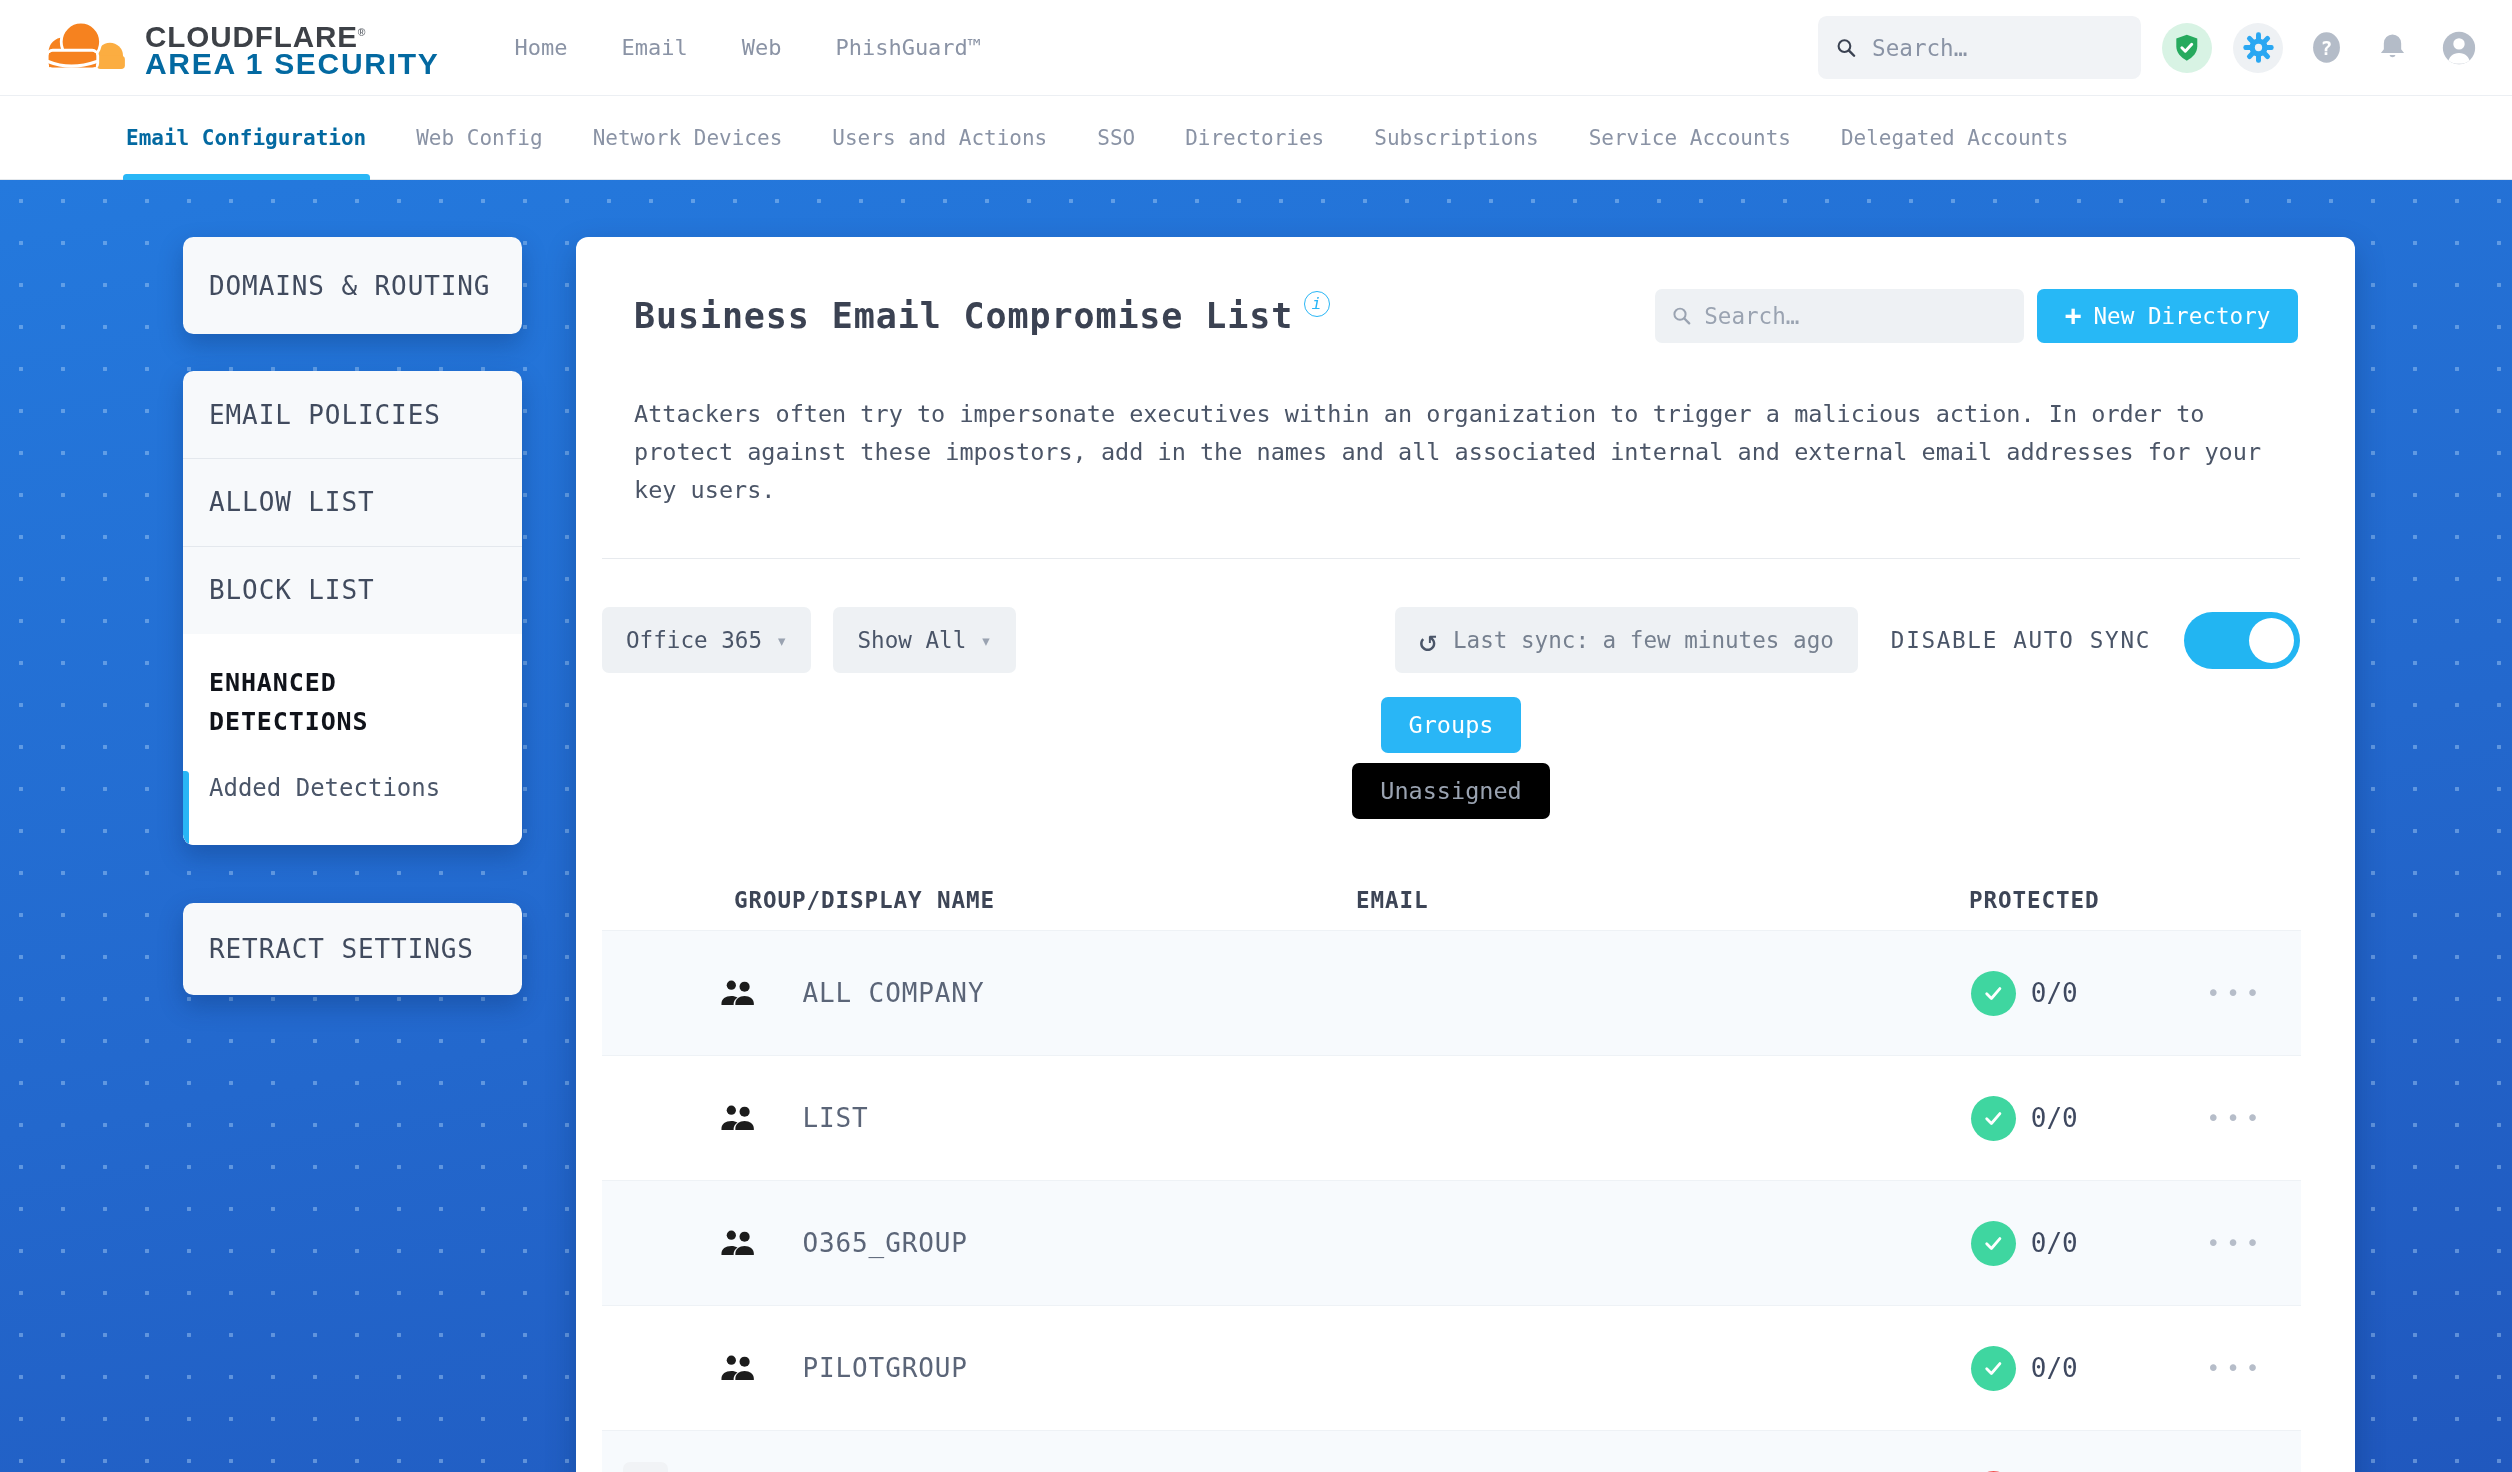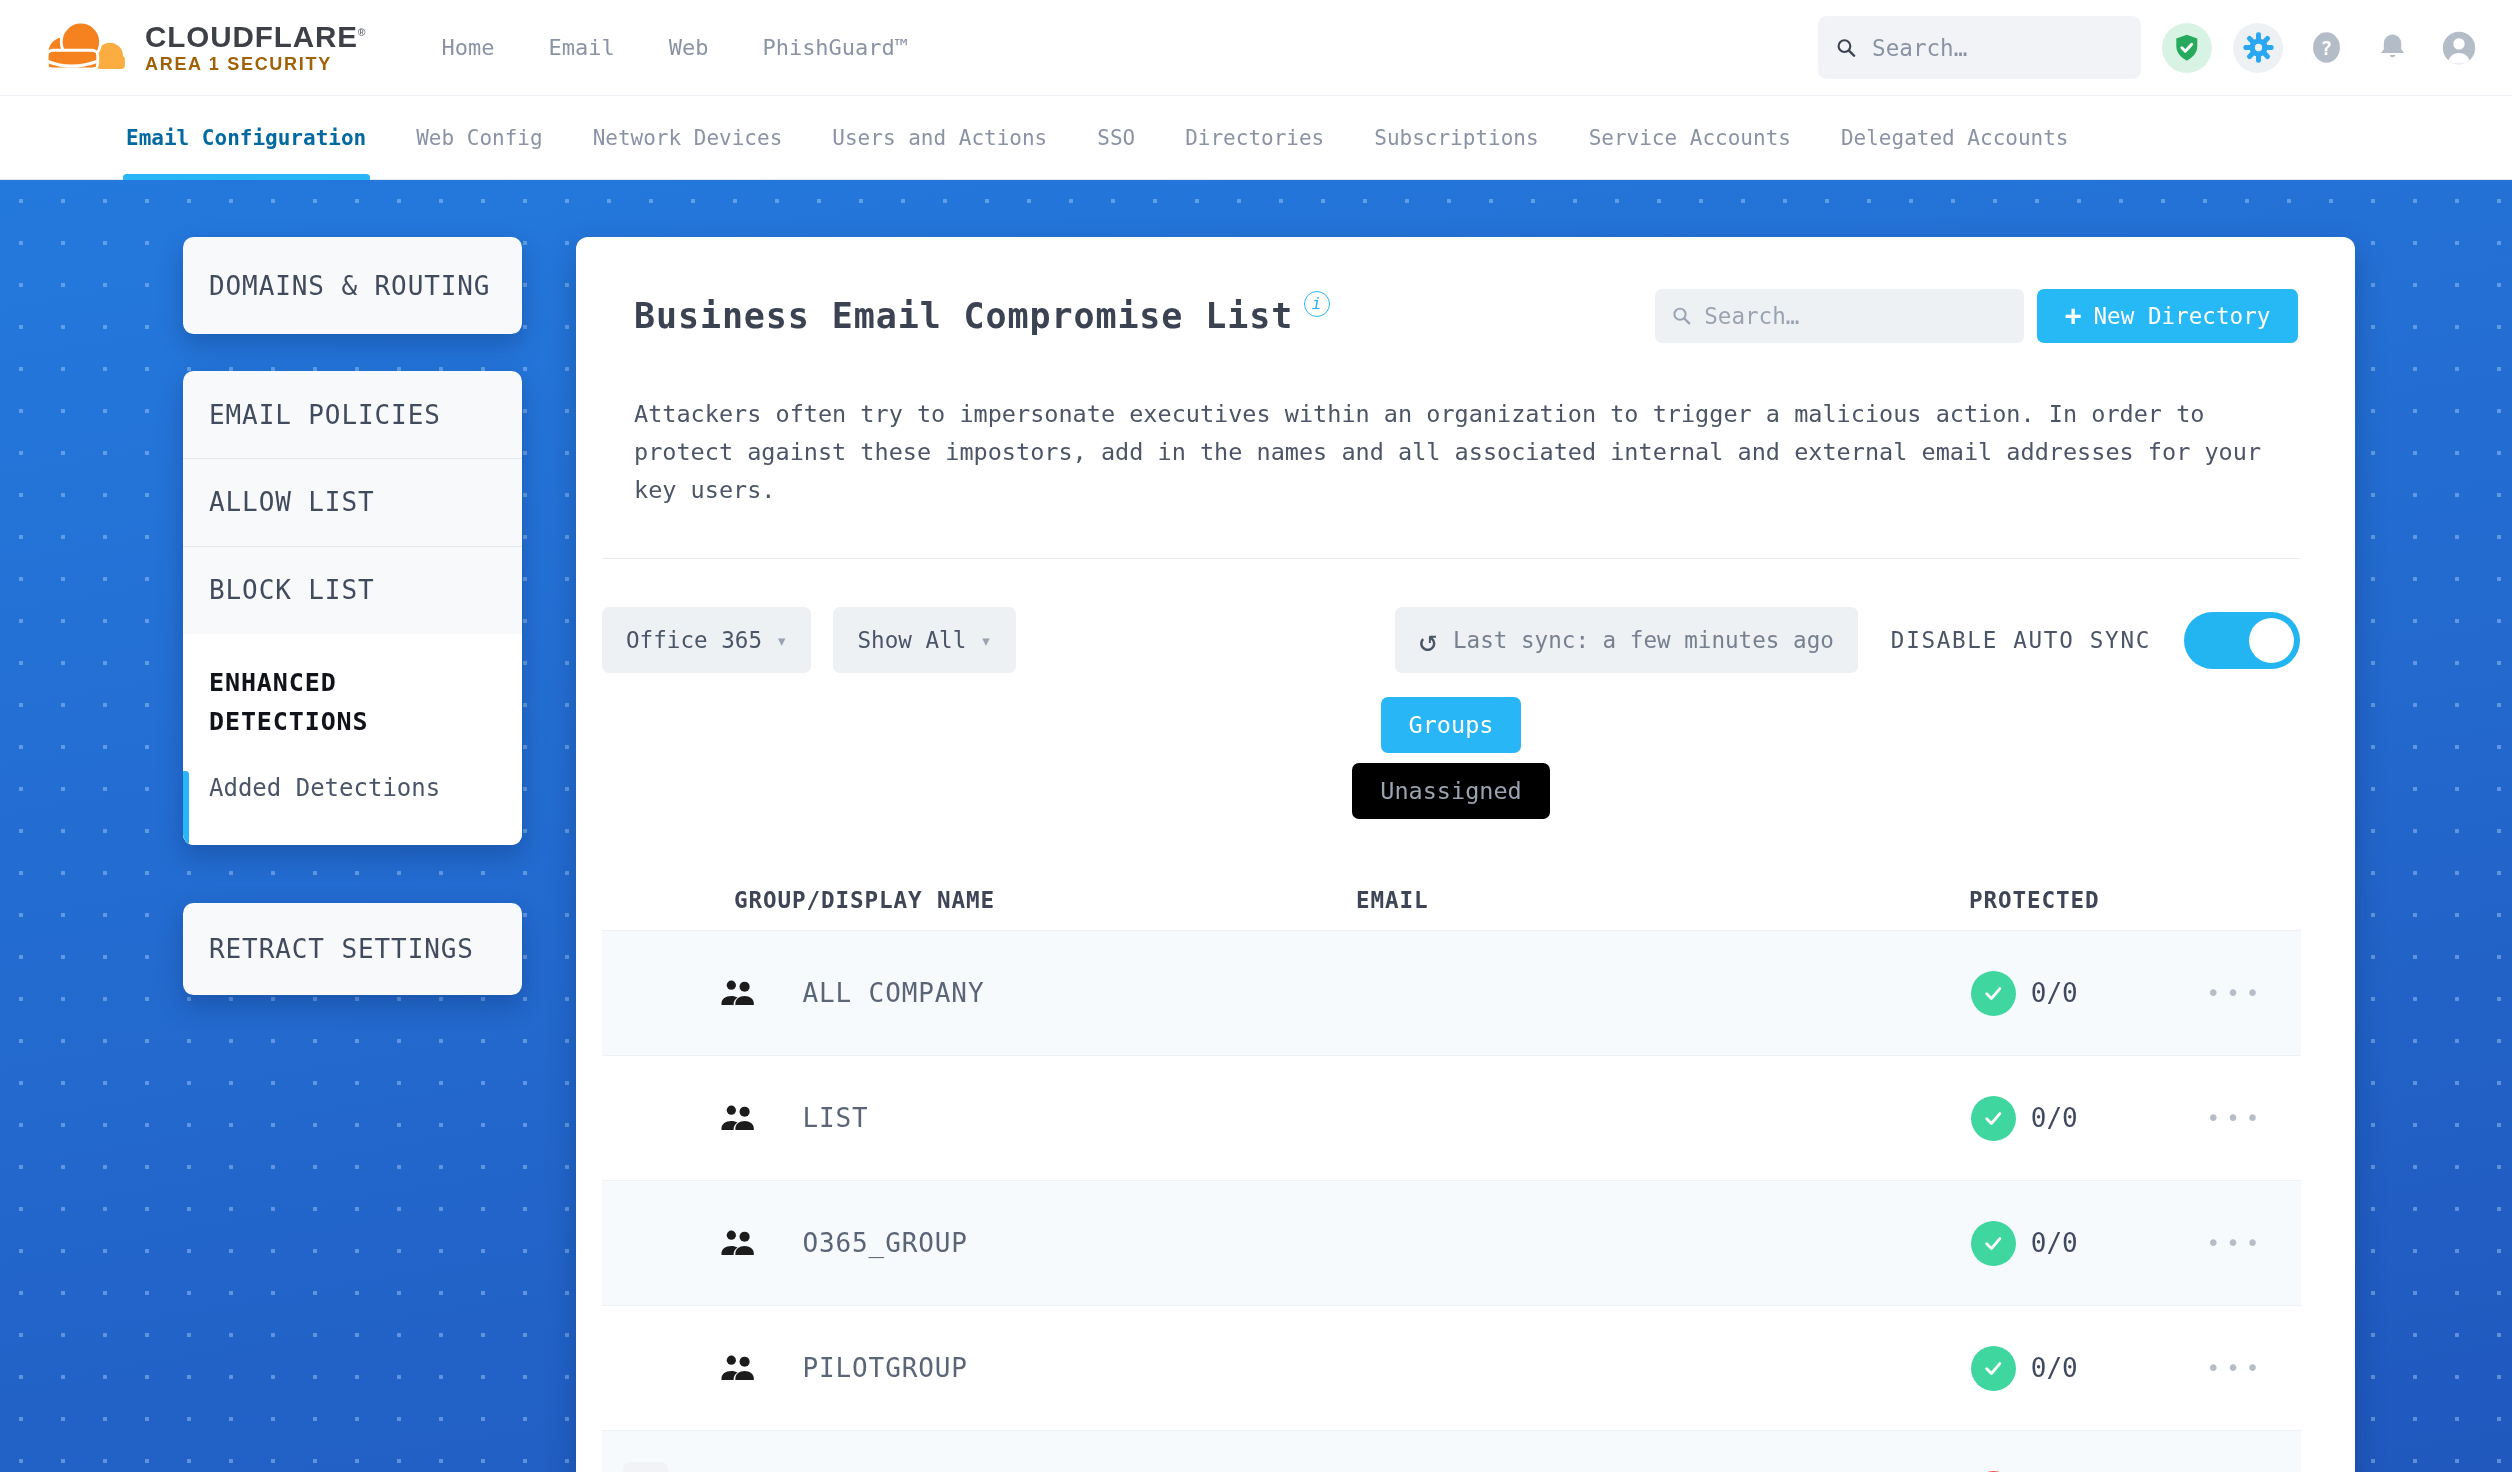--- a/index.html
+++ b/index.html
@@ -7,21 +7,21 @@
   body { font-family:"DejaVu Sans Mono","Liberation Mono",monospace; background:#fff; }
   #app { position:relative; width:2512px; height:1473px; }
 
   
   .topbar { position:absolute; top:0; left:0; width:2512px; height:96px; background:#fff;
             display:flex; align-items:center; padding:0 31px 0 35px; border-bottom:0.9px solid #eceff3; z-index:5; }
   .brand { display:flex; align-items:flex-start; }
   .brand-text { margin-left:7px; font-family:"Liberation Sans",sans-serif; }
   .brand-name { font-size:29.6px; font-weight:bold; color:#3d4147; letter-spacing:0.9px; line-height:29.6px; }
   .brand-name sup { font-size:10.4px; color:#6b7077; }
-  .brand-sub { font-size:18px; font-weight:bold; color:#a16207; letter-spacing:1.7px; line-height:26px; }
+  .brand-sub { font-size:30px; font-weight:bold; color:#0369a1; letter-spacing:1.7px; line-height:26px; }
   .topnav { display:flex; gap:54px; margin-left:75px; }
   .topnav a { font-size:22px; color:#8a93a5; text-decoration:none;text-align:right; }
   .topbar-right { margin-left:auto; display:flex; align-items:center; gap:21px; }
   .hsearch { width:323px; height:63px; background:#f1f3f6; border-radius:8.7px; display:flex; align-items:center; padding:0 17.4px; }
   .hsearch input { border:0; outline:0; background:transparent; font:inherit; font-size:22.6px; color:#3b4252; width:100%; margin-left:14px; }
   .hsearch input::placeholder { color:#8a93a5; }
   .circle-ic { width:50px; height:50px; border-radius:50%; display:flex; align-items:center; justify-content:center; }
   .circle-ic.mint { background:#d8f3e4; }
   .circle-ic.fog  { background:#eef1f4; }
   .plain-ic { width:45px; height:45px; display:flex; align-items:center; justify-content:center; }

